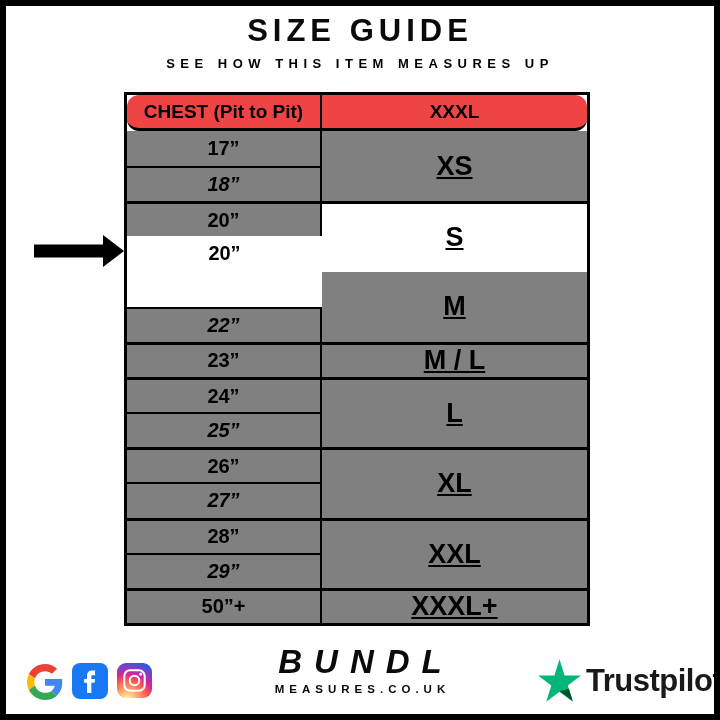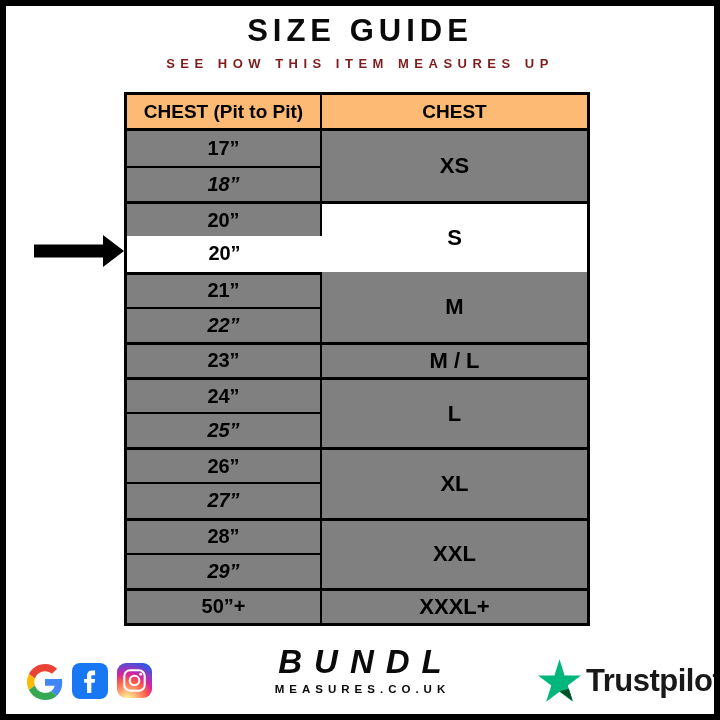--- a/index.html
+++ b/index.html
@@ -7,46 +7,46 @@
   body { font-family:"Liberation Sans", sans-serif; position:relative; overflow:hidden; }
   #app { position:absolute; inset:0; width:720px; height:720px; background:#fff;padding-left:16px; }
   .frame { position:absolute; inset:0; border:6px solid #000; pointer-events:none; z-index:50; }
 
   .page-title {
     position:absolute; top:13px; left:0; right:0; text-align:center;
     font-size:31px; font-weight:bold; letter-spacing:5px; color:#0a0a0a;
   }
   .page-subtitle {
     position:absolute; top:56px; left:0; right:0; text-align:center;
-    font-size:13px; font-weight:bold; letter-spacing:5.5px; color:#7f1d1d;
+    font-size:13px; font-weight:bold; letter-spacing:5.5px; color:#000000;
   }
 
   .size-table {
     position:absolute; left:124px; top:92px; width:466px; height:534px;
     border:3px solid #000; background:#fff;
   }
   .thead {
     position:absolute; top:0; left:0; right:0; height:36px;
-    display:flex; border-bottom:3px solid #000; background:#fdba74;
+    display:flex; border-bottom:3px solid #000; background:#ef4444;border-radius:12px;
   }
   .th { display:flex; align-items:center; justify-content:center;
         font-weight:bold; font-size:19px; color:#000; }
   .th-chest { width:195px; border-right:2px solid #000; }
   .th-size { flex:1; }
 
   .tbody {
     position:absolute; top:36px; left:0; right:0; bottom:0;
     display:grid; grid-template-columns:195px 1fr; grid-template-rows:repeat(14,1fr);
   }
   .cell {
     display:flex; align-items:center; justify-content:center;
     background:#808080; color:#000; font-weight:bold; font-size:20px;
   }
   .chest { grid-column:1; border-right:2px solid #000; }
-  .size  { grid-column:2; font-size:22px; }
+  .size  { grid-column:2; font-size:27px;text-decoration:underline; }
   .bt2 { border-top:2px solid #000;font-style:italic; }
   .bt3 { border-top:3px solid #000; }
   .white { background:#fff; }
   .no-br { border-right:none; }
 
   .arrow { position:absolute; left:34px; top:235px; width:90px; height:32px; }
 
   .footer-icons { position:absolute; left:27px; top:661px; display:flex; align-items:center; gap:9px; }
   .g-icon { width:36px; height:36px; margin-top:3px; }
   .fb-icon { width:36px; height:36px; background:#1877F2; border-radius:8px;
@@ -71,28 +71,27 @@
   <div class="page-title">SIZE GUIDE</div>
   <div class="page-subtitle">SEE HOW THIS ITEM MEASURES UP</div>
 
   <svg class="arrow" viewBox="0 0 90 32">
     <polygon points="0,9.5 69,9.5 69,0 90,16 69,32 69,22.5 0,22.5" fill="#000"></polygon>
   </svg>
 
   <div class="size-table">
     <div class="thead">
       <div class="th th-chest">CHEST (Pit to Pit)</div>
-      <div class="th th-size">CHEST</div>
+      <div class="th th-size">XXXL</div>
     </div>
     <div class="tbody">
       <div class="cell chest" style="grid-row:1">17”</div>
       <div class="cell chest bt2" style="grid-row:2">18”</div>
       <div class="cell chest bt3" style="grid-row:3">20”</div>
       <div class="cell chest white no-br" style="grid-row:4">20”</div>
-      <div class="cell chest bt3" style="grid-row:5">21”</div>
       <div class="cell chest bt2" style="grid-row:6">22”</div>
       <div class="cell chest bt3" style="grid-row:7">23”</div>
       <div class="cell chest bt3" style="grid-row:8">24”</div>
       <div class="cell chest bt2" style="grid-row:9">25”</div>
       <div class="cell chest bt3" style="grid-row:10">26”</div>
       <div class="cell chest bt2" style="grid-row:11">27”</div>
       <div class="cell chest bt3" style="grid-row:12">28”</div>
       <div class="cell chest bt2" style="grid-row:13">29”</div>
       <div class="cell chest bt3" style="grid-row:14">50”+</div>
 

